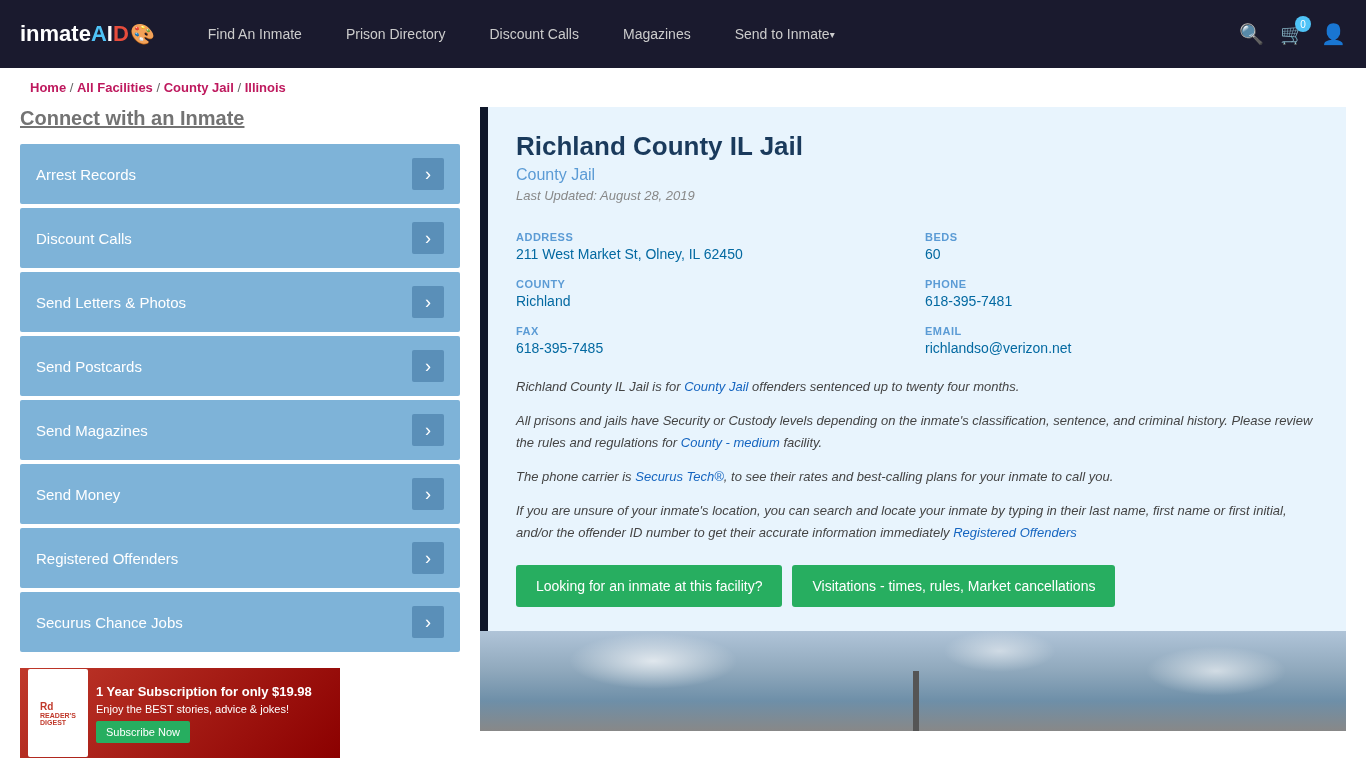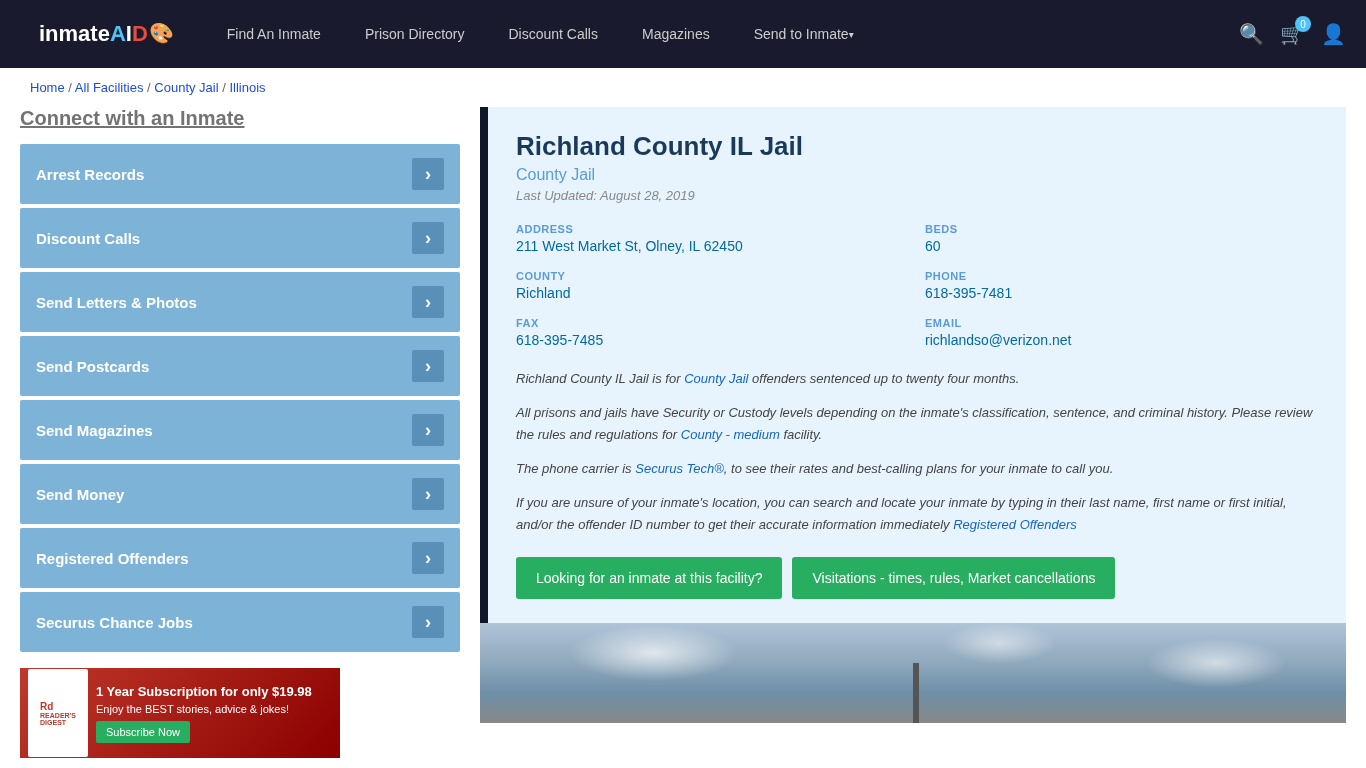--- a/index.html
+++ b/index.html
@@ -9,23 +9,22 @@
     nav {
       background: #1a1a2e;
       display: flex;
       align-items: center;
       padding: 0 20px;
       height: 68px;
       gap: 0;
     }
     .nav-logo {
       display: flex;
-      align-items: flex-start;
+      align-items: center;
       margin-right: 30px;
-      margin-left: 19px;
     }
     .logo-text {
       font-size: 22px;
       font-weight: bold;
       color: #fff;
     }
     .logo-text span { color: #4fc3f7; }
     .logo-icon {
       font-size: 20px;
       margin-left: 2px;
@@ -75,21 +74,21 @@
       display: flex;
       align-items: center;
       justify-content: center;
     }
 
     
     .breadcrumb {
       padding: 12px 30px;
       font-size: 13px;
     }
-    .breadcrumb a { color: #1d4ed8; text-decoration: none; }
+    .breadcrumb a { color: #be185d; text-decoration: none; font-weight: bold; }
     .breadcrumb span { color: #666; }
 
     
     .main-container {
       display: flex;
       padding: 0 20px 20px 20px;
       gap: 20px;
       max-width: 1366px;
     }
 
@@ -112,21 +111,21 @@
     }
     .sidebar-item {
       background: #7eb3d8;
       display: flex;
       align-items: center;
       justify-content: space-between;
       padding: 14px 16px;
       cursor: pointer;
       color: #fff;
       font-size: 15px;
-      font-weight: bold;
+      font-weight: normal;
       border-radius: 2px;
     }
     .sidebar-item .arrow {
       background: #5a8fb8;
       width: 32px;
       height: 32px;
       display: flex;
       align-items: center;
       justify-content: center;
       border-radius: 2px;
@@ -190,21 +189,21 @@
     .facility-type {
       font-size: 16px;
       color: #5b9bd5;
       font-weight: normal;
       margin-bottom: 4px;
     }
     .facility-updated {
       font-size: 13px;
       color: #888;
       font-style: italic;
-      margin-bottom: 20px;
+      margin-bottom: 28px;
     }
     .facility-details {
       display: grid;
       grid-template-columns: 1fr 1fr;
       gap: 16px;
       margin-bottom: 20px;
     }
     .detail-group { }
     .detail-label {
       font-size: 11px;

